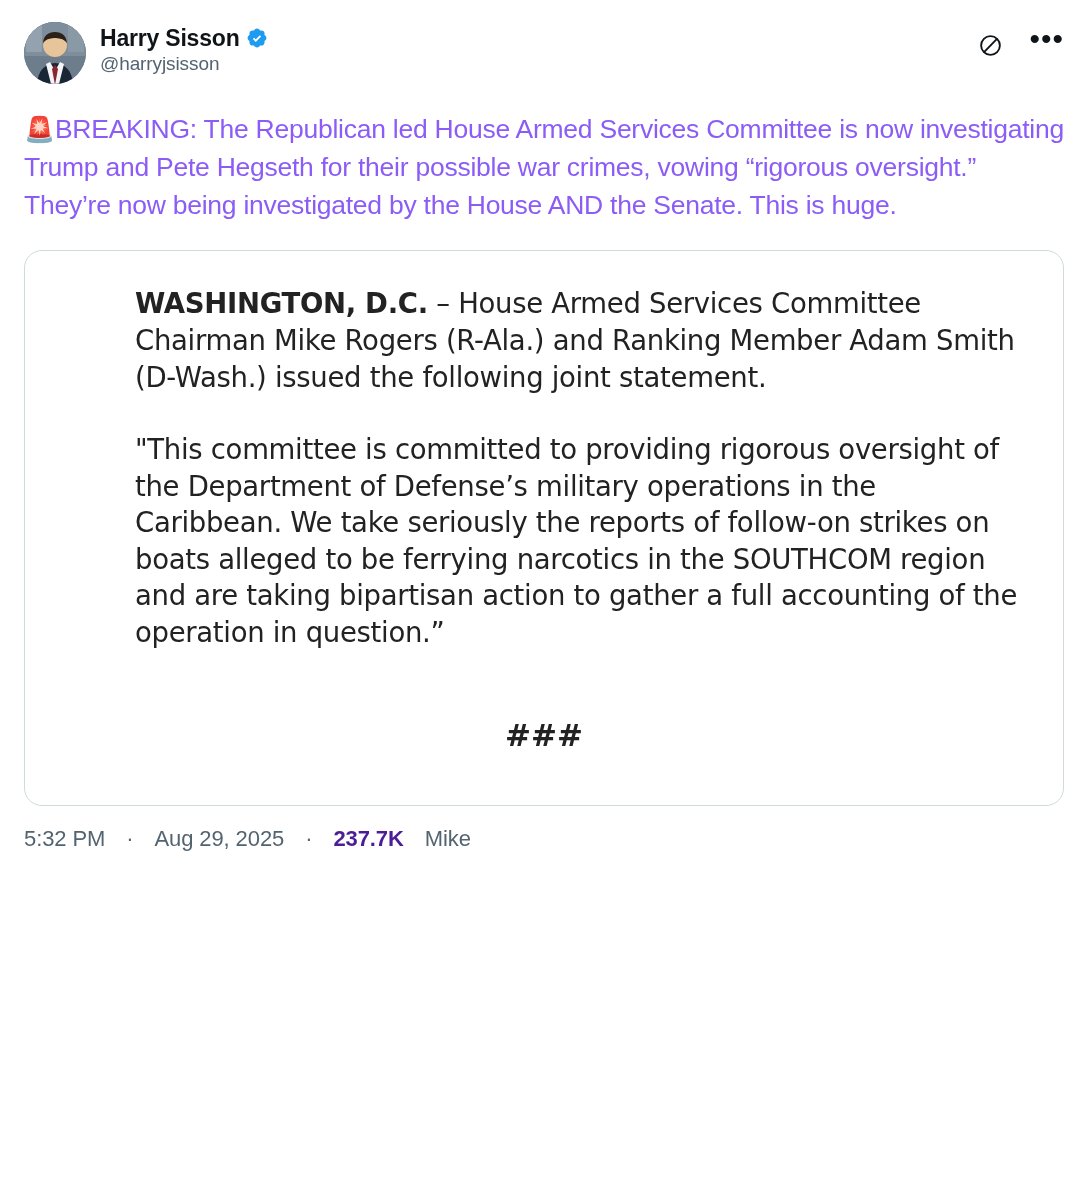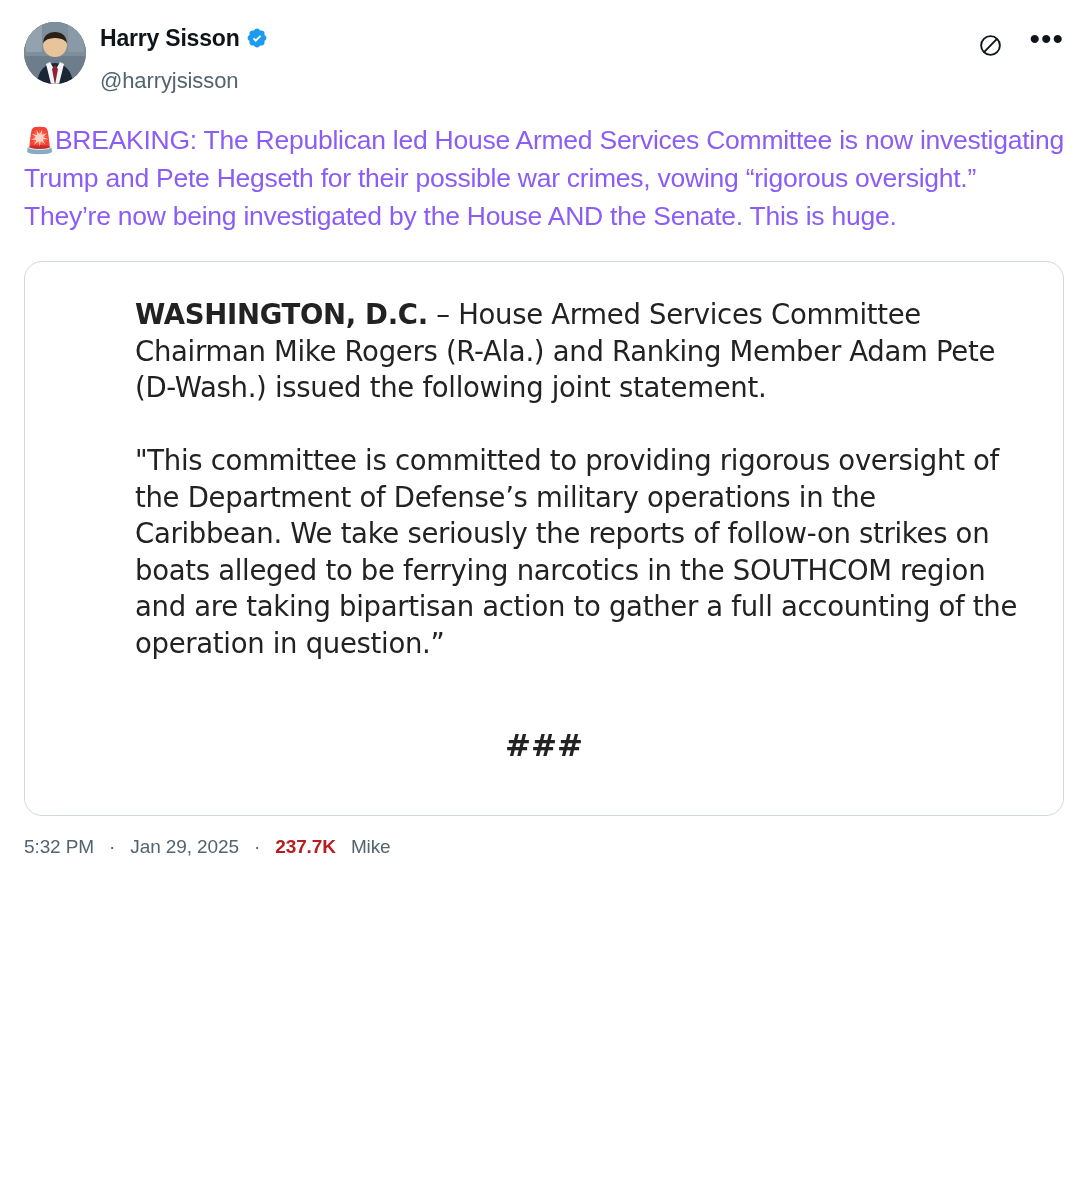--- a/index.html
+++ b/index.html
@@ -56,23 +56,23 @@
     color: #0f1419;
     letter-spacing: -0.2px;
   }
   .verified {
     width: 22px;
     height: 22px;
     flex: 0 0 22px;
     display: inline-block;
   }
   .handle {
-    font-size: 22px;
+    font-size: 19px;
     color: #536471;
-    margin-top: 16px;
+    margin-top: 0;
     letter-spacing: -0.1px;
   }
   .header-actions {
     position: absolute;
     right: 0;
     top: 10px;
     display: flex;
     align-items: center;
     gap: 26px;
   }
@@ -132,30 +132,30 @@
     font-weight: bold;
     font-size: 31px;
     letter-spacing: 0px;
     color: #222;
     padding-right: 70px;
   }
 
   
   .footer {
     margin-top: 20px;
-    font-size: 19px;
+    font-size: 22px;
     color: #536471;
     display: flex;
     align-items: center;
-    gap: 15px;
+    gap: 21px;
     letter-spacing: -0.1px;
   }
   .footer .sep { color: #536471; }
   .footer .views-count {
-    color: #b91c1c;
+    color: #4c1d95;
     font-weight: bold;
   }
   .footer .views-label { color: #536471; }
 </style>
 </head>
 <body>
 
 <div class="tweet">
 
   <div class="header">
@@ -202,28 +202,28 @@
         </svg>
       </span>
       <span class="icon-btn dots">•••</span>
     </div>
   </div>
 
   <div class="tweet-text"><span class="siren">🚨</span><span>BREAKING: The Republican led House Armed Services Committee is now investigating Trump and Pete Hegseth for their possible war crimes, vowing “rigorous oversight.” They’re now being investigated by the House AND the Senate. This is huge.</span></div>
 
   <div class="media-card">
     <div class="statement">
-      <p><b>WASHINGTON, D.C.</b><span> –  House Armed Services Committee Chairman Mike Rogers (R-Ala.) and Ranking Member Adam Pete (D-Wash.) issued the following joint statement.</span></p>
+      <p><b>WASHINGTON, D.C.</b><span> –  House Armed Services Committee Chairman Mike Rogers (R-Ala.) and Ranking Member Adam Smith (D-Wash.) issued the following joint statement.</span></p>
       <p class="para2">"This committee is committed to providing rigorous oversight of the Department of Defense’s military operations in the Caribbean. We take seriously the reports of follow-on strikes on boats alleged to be ferrying narcotics in the SOUTHCOM region and are taking bipartisan action to gather a full accounting of the operation in question.”</p>
     </div>
     <div class="hashes">###</div>
   </div>
 
   <div class="footer">
     <span>5:32 PM</span>
     <span class="sep">·</span>
-    <span>Jan 29, 2025</span>
+    <span>Aug 29, 2025</span>
     <span class="sep">·</span>
     <span class="views-count">237.7K</span>
     <span class="views-label">Mike</span>
   </div>
 
 </div>
 
 </body></html>

